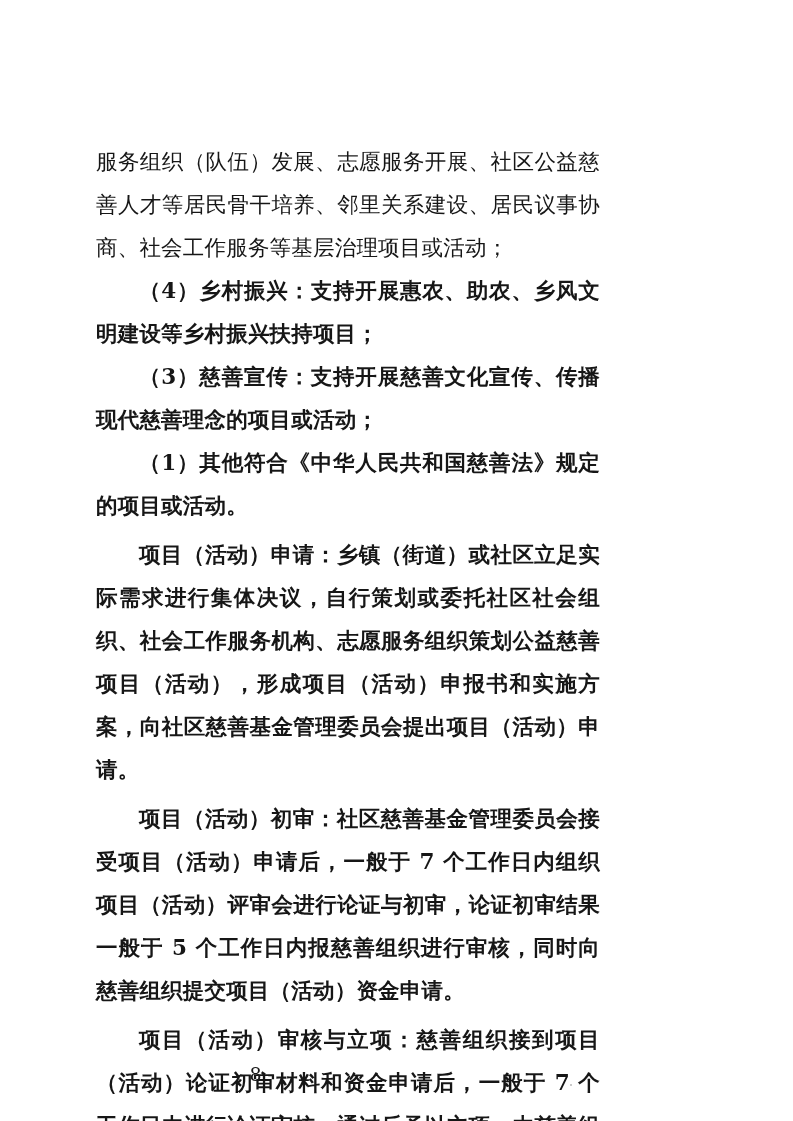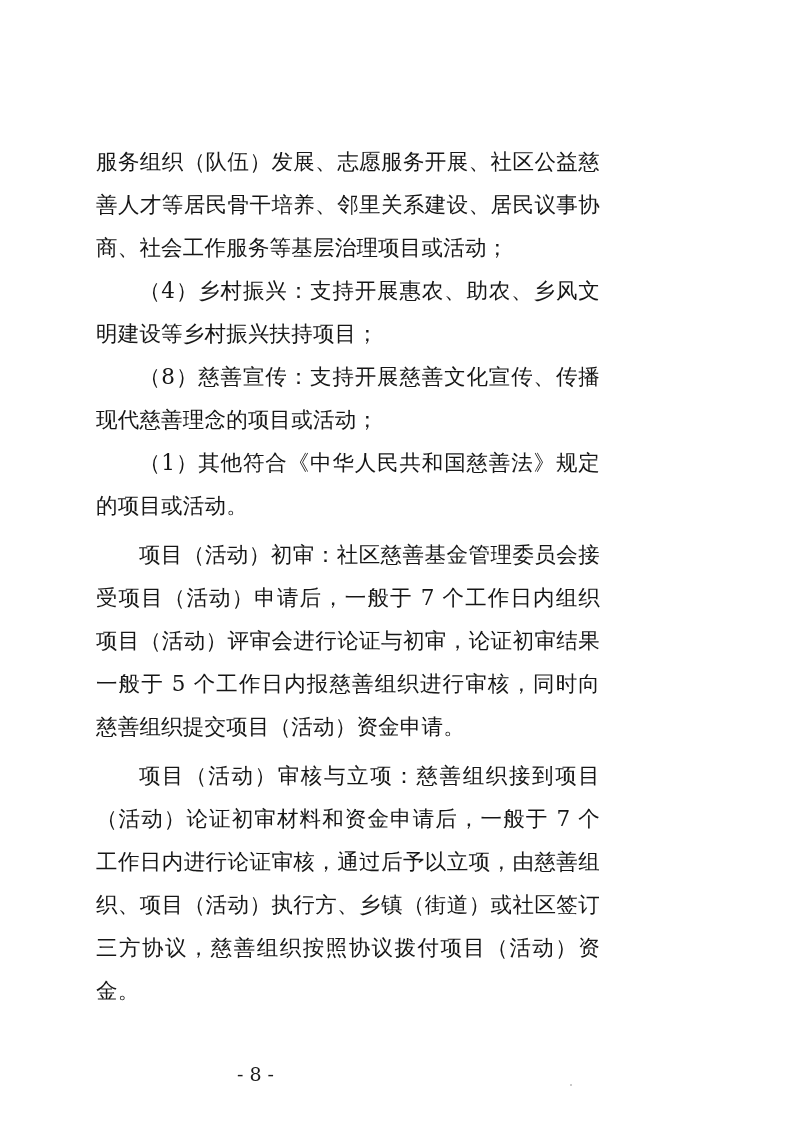--- a/index.html
+++ b/index.html
@@ -31,20 +31,21 @@
     text-align: justify;
     text-justify: inter-ideograph;
     color: #161616;
   }
   .para {
     margin: 0;
     text-indent: 0;
   }
   .para.indent {
     text-indent: 2em;
+    font-weight: bold;
   }
   .para.gap {
     margin-top: 6px;
   }
   .page-number {
     position: absolute;
     left: 0;
     right: 0;
     bottom: 36px;
     text-align: center;
@@ -65,22 +66,23 @@
     border-radius: 50%;
   }
 </style>
 </head>
 <body>
 
 <div class="page">
   <div class="doc-body">
     <p class="para">服务组织（队伍）发展、志愿服务开展、社区公益慈善人才等居民骨干培养、邻里关系建设、居民议事协商、社会工作服务等基层治理项目或活动；</p>
     <p class="para indent">（4）乡村振兴：支持开展惠农、助农、乡风文明建设等乡村振兴扶持项目；</p>
-    <p class="para indent">（8）慈善宣传：支持开展慈善文化宣传、传播现代慈善理念的项目或活动；</p>
+    <p class="para indent">（3）慈善宣传：支持开展慈善文化宣传、传播现代慈善理念的项目或活动；</p>
     <p class="para indent">（1）其他符合《中华人民共和国慈善法》规定的项目或活动。</p>
+    <p class="para indent gap">项目（活动）申请：乡镇（街道）或社区立足实际需求进行集体决议，自行策划或委托社区社会组织、社会工作服务机构、志愿服务组织策划公益慈善项目（活动），形成项目（活动）申报书和实施方案，向社区慈善基金管理委员会提出项目（活动）申请。</p>
     <p class="para indent gap">项目（活动）初审：社区慈善基金管理委员会接受项目（活动）申请后，一般于 7 个工作日内组织项目（活动）评审会进行论证与初审，论证初审结果一般于 5 个工作日内报慈善组织进行审核，同时向慈善组织提交项目（活动）资金申请。</p>
     <p class="para indent gap">项目（活动）审核与立项：慈善组织接到项目（活动）论证初审材料和资金申请后，一般于 7 个工作日内进行论证审核，通过后予以立项，由慈善组织、项目（活动）执行方、乡镇（街道）或社区签订三方协议，慈善组织按照协议拨付项目（活动）资金。</p>
   </div>
 </div>
 
 <div class="page-number">
   <span class="pn-inner">- 8 -</span>
 </div>
 
 <div class="speck" style="left:570px; top:1084px;"></div>

